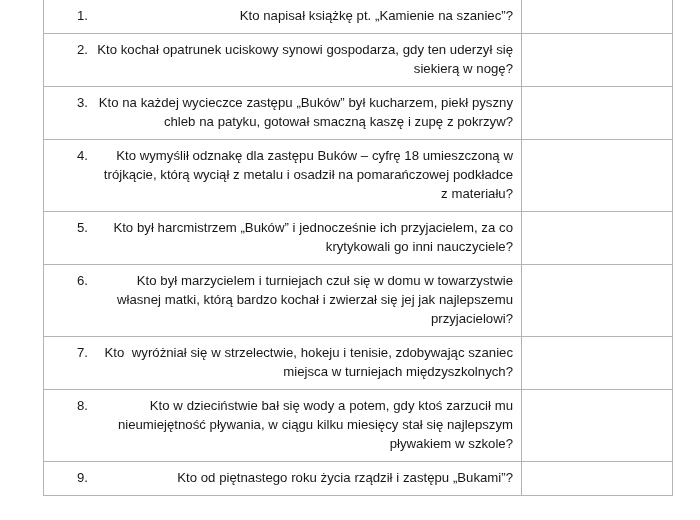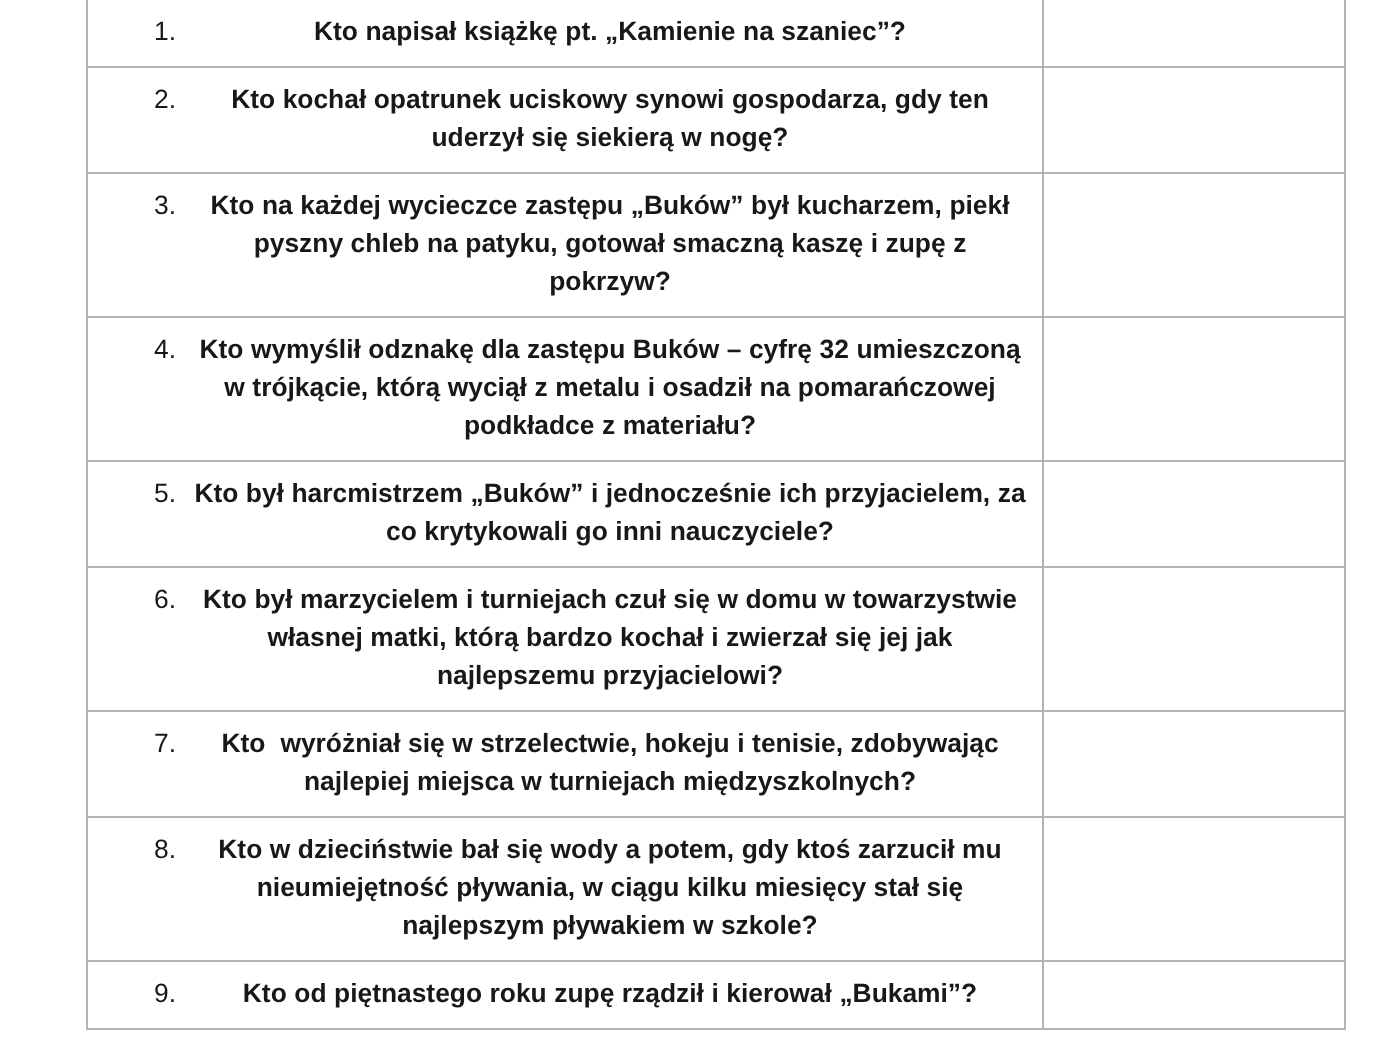--- a/index.html
+++ b/index.html
@@ -57,24 +57,23 @@
     font-size: 13.2px;
     line-height: 19px;
     white-space: nowrap;
   }
 
   .qtext {
     flex: 1 1 auto;
     padding-left: 9px;
     font-size: 13.2px;
     line-height: 19px;
-    text-align: center;
+    text-align: right;
     white-space: pre-wrap;
     word-spacing: 0.1px;
-    font-weight: bold;
   }
 
   .acell {
     min-height: 100%;
     padding: 6px 8px;
     box-sizing: border-box;
   }
 </style>
 </head>
 <body>
@@ -120,21 +119,21 @@
         </td>
         <td>
           <div class="acell"></div>
         </td>
       </tr>
 
       <tr>
         <td>
           <div class="qcell">
             <span class="qnum">4.</span>
-            <span class="qtext">Kto wymyślił odznakę dla zastępu Buków – cyfrę 32 umieszczoną w trójkącie, którą wyciął z metalu i osadził na pomarańczowej podkładce z materiału?</span>
+            <span class="qtext">Kto wymyślił odznakę dla zastępu Buków – cyfrę 18 umieszczoną w trójkącie, którą wyciął z metalu i osadził na pomarańczowej podkładce z materiału?</span>
           </div>
         </td>
         <td>
           <div class="acell"></div>
         </td>
       </tr>
 
       <tr>
         <td>
           <div class="qcell">
@@ -156,21 +155,21 @@
         </td>
         <td>
           <div class="acell"></div>
         </td>
       </tr>
 
       <tr>
         <td>
           <div class="qcell">
             <span class="qnum">7.</span>
-            <span class="qtext">Kto  wyróżniał się w strzelectwie, hokeju i tenisie, zdobywając najlepiej miejsca w turniejach międzyszkolnych?</span>
+            <span class="qtext">Kto  wyróżniał się w strzelectwie, hokeju i tenisie, zdobywając szaniec miejsca w turniejach międzyszkolnych?</span>
           </div>
         </td>
         <td>
           <div class="acell"></div>
         </td>
       </tr>
 
       <tr>
         <td>
           <div class="qcell">
@@ -180,21 +179,21 @@
         </td>
         <td>
           <div class="acell"></div>
         </td>
       </tr>
 
       <tr>
         <td>
           <div class="qcell">
             <span class="qnum">9.</span>
-            <span class="qtext">Kto od piętnastego roku zupę rządził i kierował „Bukami”?</span>
+            <span class="qtext">Kto od piętnastego roku życia rządził i zastępu „Bukami”?</span>
           </div>
         </td>
         <td>
           <div class="acell"></div>
         </td>
       </tr>
 
     </tbody>
   </table>
 </div>

